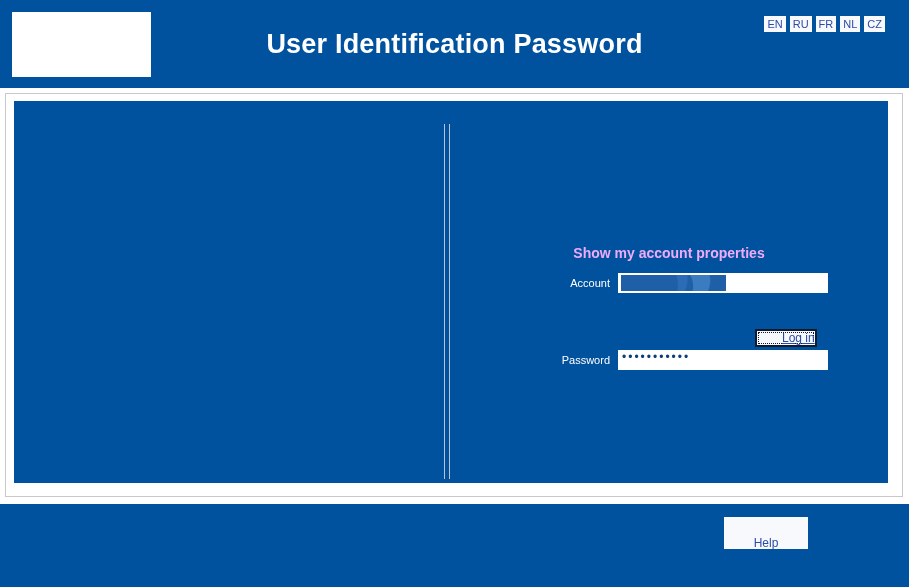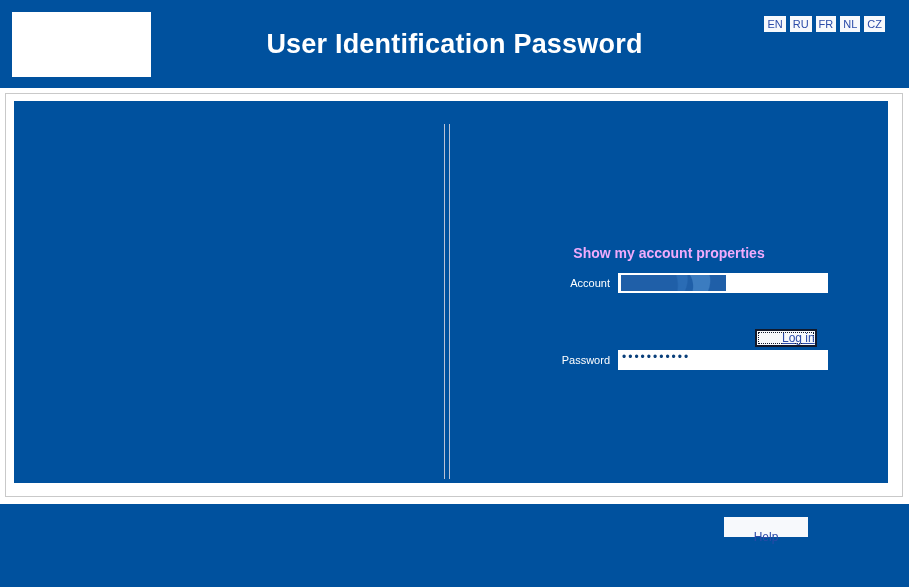--- a/index.html
+++ b/index.html
@@ -291,21 +291,21 @@
     top: 13px;
     width: 84px;
     height: 20px;
     line-height: 20px;
     background: #f7f9fc;
     color: #2b4ba8;
     font-size: 12px;
     text-align: center;
     cursor: pointer;
     border: 0;
-    padding: 10px;
+    padding: 16px;
     font-family: "Liberation Sans", sans-serif;
   }
 </style>
 </head>
 <body>
 
 <div class="header">
   <div class="logo-box"></div>
   <div class="app-title">User Identification Password</div>
   <div class="lang-bar">

